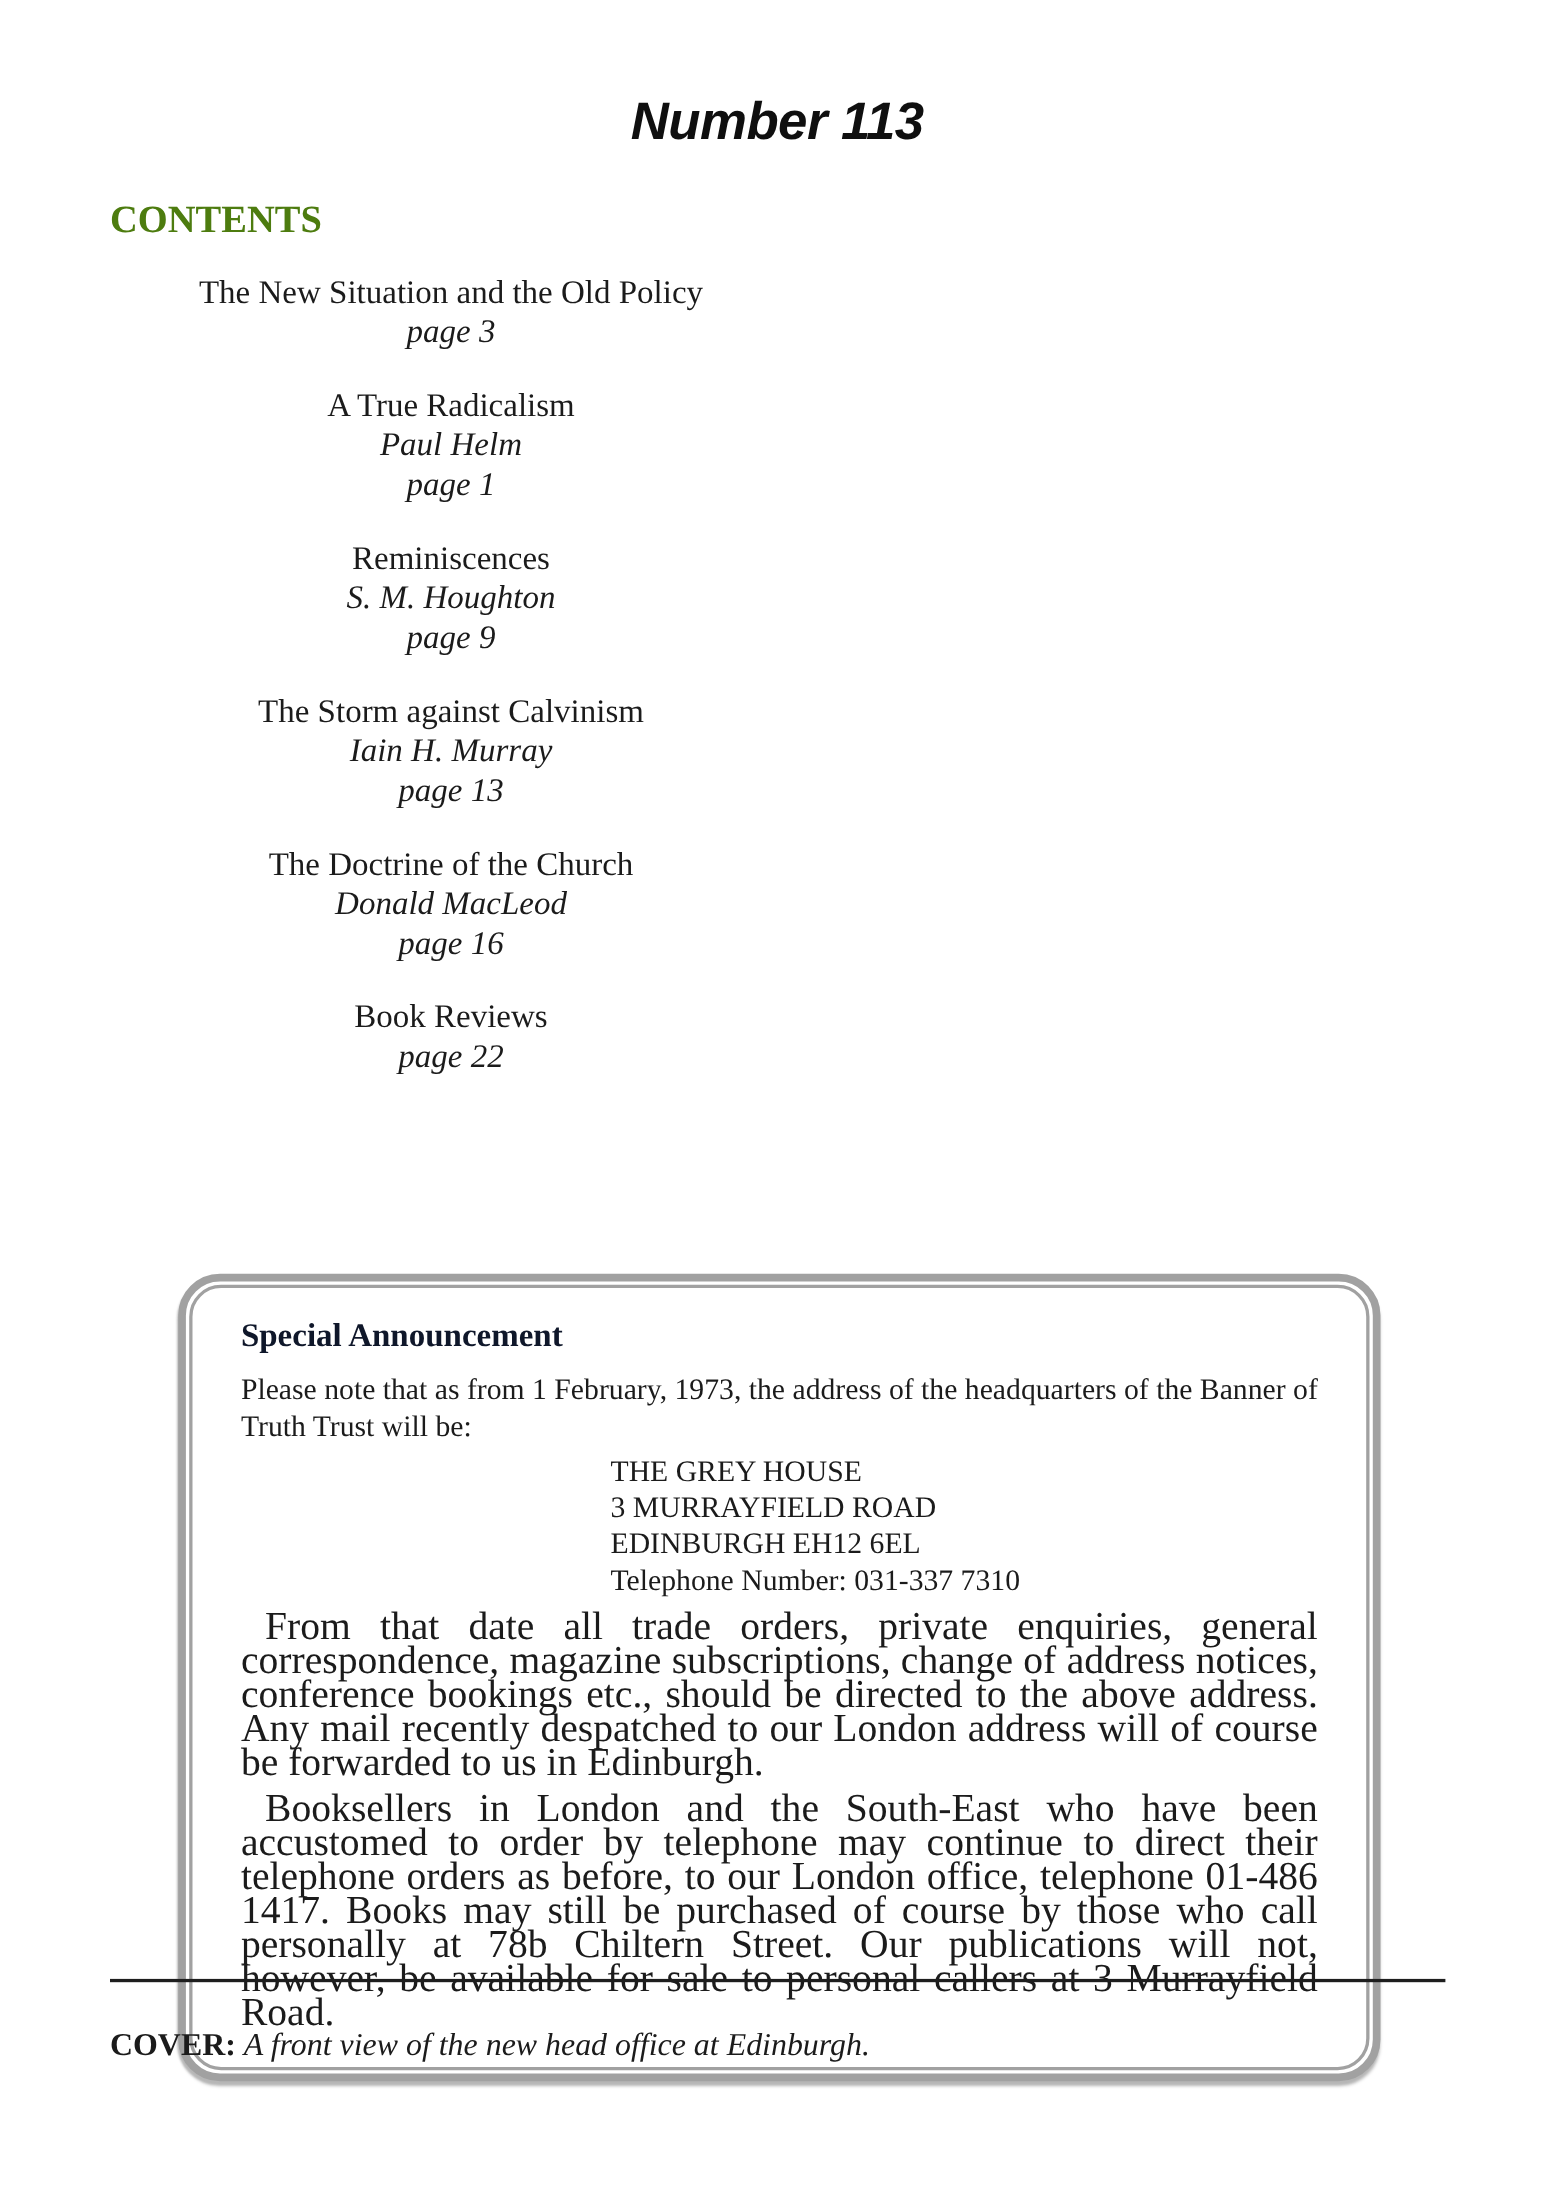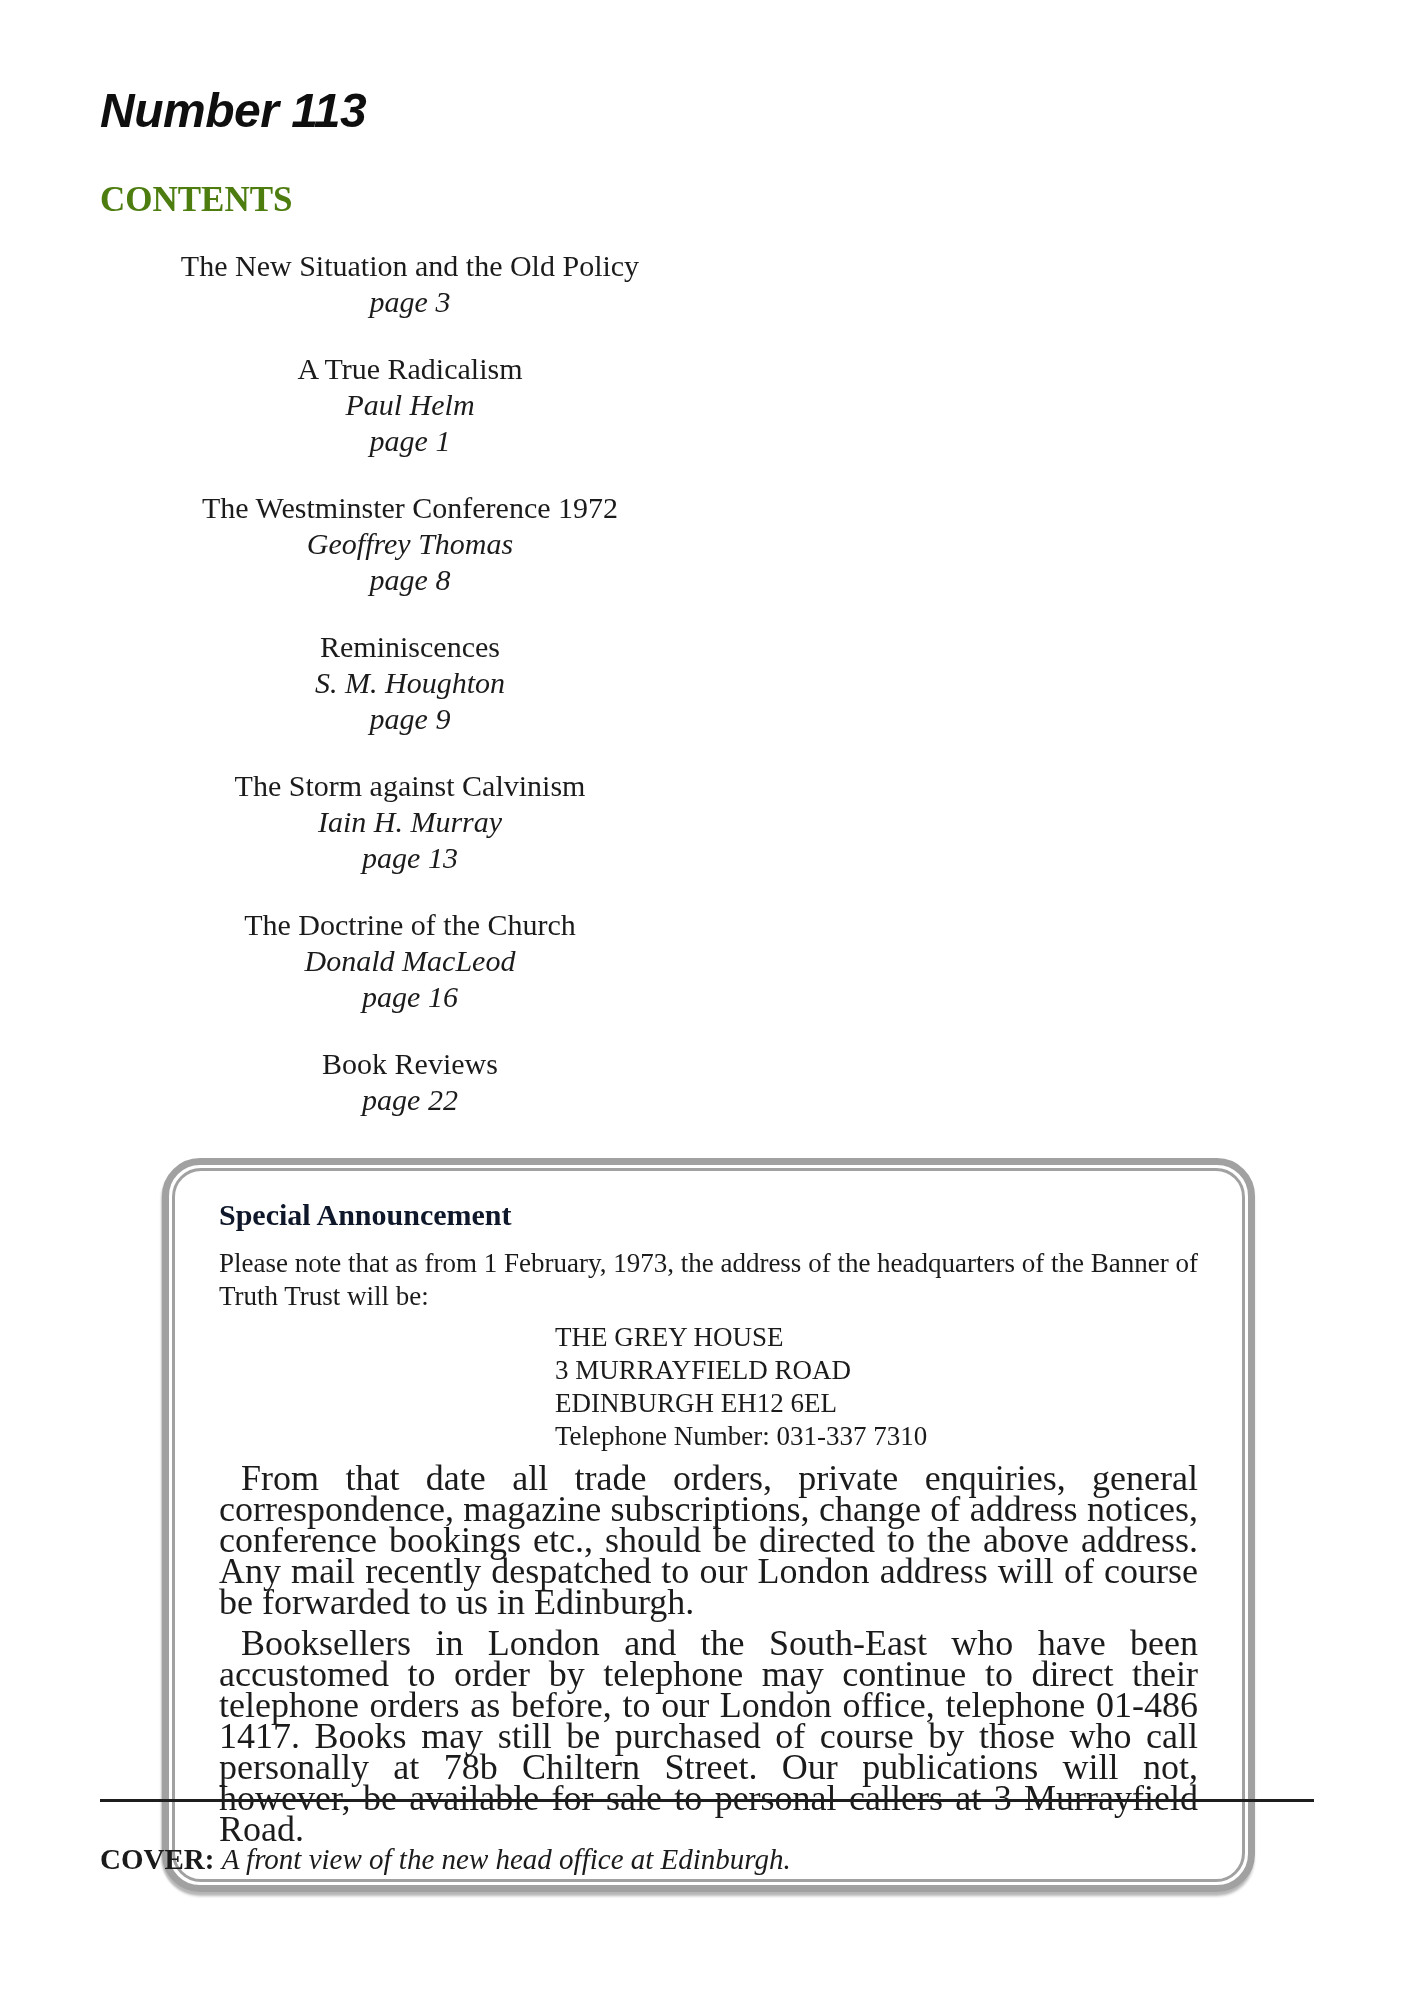--- a/index.html
+++ b/index.html
@@ -9,21 +9,21 @@
     font-family:"Liberation Serif","DejaVu Serif",serif;
     color:#1b1b1b;
     position:relative;
     overflow:hidden;
   }
   .page { position:absolute; inset:0; background:#ffffff; }
 
   
   .masthead {
     position:absolute; left:100px; right:101px; top:86px;
-    display:flex; justify-content:flex-start; align-items:baseline;
+    display:flex; justify-content:center; align-items:baseline;
     font-family:"Liberation Sans","DejaVu Sans",sans-serif;
     font-weight:700; font-style:italic;
     font-size:48px; line-height:1.05; color:#0f0f0f;
     letter-spacing:-0.5px;
   }
 
   
   .contents-title {
     position:absolute; left:100px; top:180px;
     font-weight:700; font-size:35px; line-height:40px; color:#4d7c0f;
@@ -92,25 +92,20 @@
     <div class="entry">
       <div class="entry-title">The New Situation and the Old Policy</div>
       <div class="entry-page">page 3</div>
     </div>
     <div class="entry">
       <div class="entry-title">A True Radicalism</div>
       <div class="entry-author">Paul Helm</div>
       <div class="entry-page">page 1</div>
     </div>
     <div class="entry">
-      <div class="entry-title">The Westminster Conference 1972</div>
-      <div class="entry-author">Geoffrey Thomas</div>
-      <div class="entry-page">page 8</div>
-    </div>
-    <div class="entry">
       <div class="entry-title">Reminiscences</div>
       <div class="entry-author">S. M. Houghton</div>
       <div class="entry-page">page 9</div>
     </div>
     <div class="entry">
       <div class="entry-title">The Storm against Calvinism</div>
       <div class="entry-author">Iain H. Murray</div>
       <div class="entry-page">page 13</div>
     </div>
     <div class="entry">

